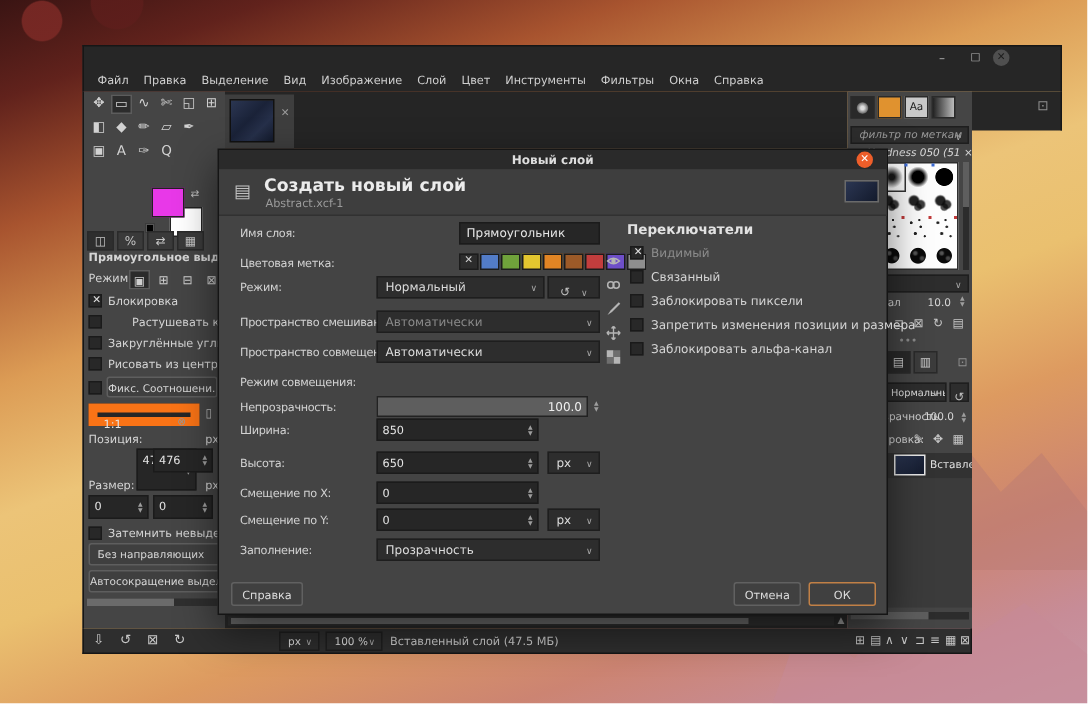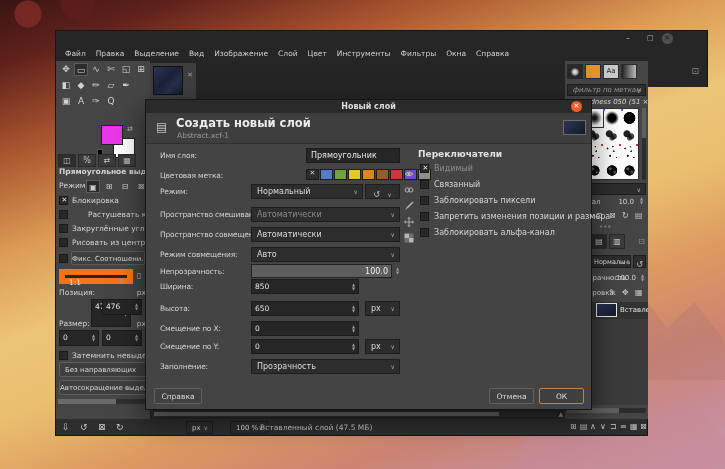--- a/index.html
+++ b/index.html
@@ -316,21 +316,21 @@
         <div style="width:52px;height:5px;background:#5e5e5e;"></div>
       </div>
   </div>
 
   <div id="statusbar" class="a">
     <span class="ic" style="position:absolute;left:6px;top:3px;font-size:9px;">⇩</span>
     <span class="ic" style="position:absolute;left:24px;top:3px;font-size:9px;">↺</span>
     <span class="ic" style="position:absolute;left:42px;top:3px;font-size:9px;">⊠</span>
     <span class="ic" style="position:absolute;left:60px;top:3px;font-size:9px;">↻</span>
     <div class="combo" style="left:130px;top:2px;width:27px;height:13px;font-size:7px;padding-top:2px;"><span>px</span><span class="chev"></span></div>
-    <div class="combo" style="left:161px;top:2px;width:38px;height:13px;font-size:7px;padding-top:2px;margin-left:13px;"><span>100 %</span><span class="chev"></span></div>
+    <div class="combo" style="left:161px;top:2px;width:38px;height:13px;font-size:7px;padding-top:2px;"><span>100 %</span><span class="chev"></span></div>
     <span style="position:absolute;left:204px;top:4px;font-size:7.5px;color:#c9c9c9;">Вставленный слой (47.5 МБ)</span>
 
     <span class="ic" style="position:absolute;left:514px;top:3px;font-size:8px;">⊞</span>
     <span class="ic" style="position:absolute;left:524px;top:3px;font-size:8px;">▤</span>
     <span class="ic" style="position:absolute;left:534px;top:3px;font-size:8px;">∧</span>
     <span class="ic" style="position:absolute;left:544px;top:3px;font-size:8px;">∨</span>
     <span class="ic" style="position:absolute;left:554px;top:3px;font-size:8px;">⊐</span>
     <span class="ic" style="position:absolute;left:564px;top:3px;font-size:8px;">≡</span>
     <span class="ic" style="position:absolute;left:574px;top:3px;font-size:8px;">▦</span>
     <span class="ic" style="position:absolute;left:584px;top:3px;font-size:8px;">⊠</span>
@@ -382,21 +382,20 @@
       <div class="combo dis" style="left:105px;width:149px;"><span>Автоматически</span><span class="chev"></span></div>
     </div>
 
     <div class="row" style="top:127px;">
       <span class="flbl">Пространство совмещения:</span>
       <div class="combo" style="left:105px;width:149px;"><span>Автоматически</span><span class="chev"></span></div>
     </div>
 
     <div class="row" style="top:147px;">
       <span class="flbl">Режим совмещения:</span>
-      <div class="combo" style="left:105px;width:149px;"><span>Авто</span><span class="chev"></span></div>
     </div>
 
     <div class="row" style="top:164px;">
       <span class="flbl">Непрозрачность:</span>
       <div class="slider" style="left:105px;width:141px;">
           <span class="val">100.0</span>
         </div>
       <span class="arrs" style="left:248px;top:1px;height:12px;">
           <i>▲</i>
           <i>▼</i>

